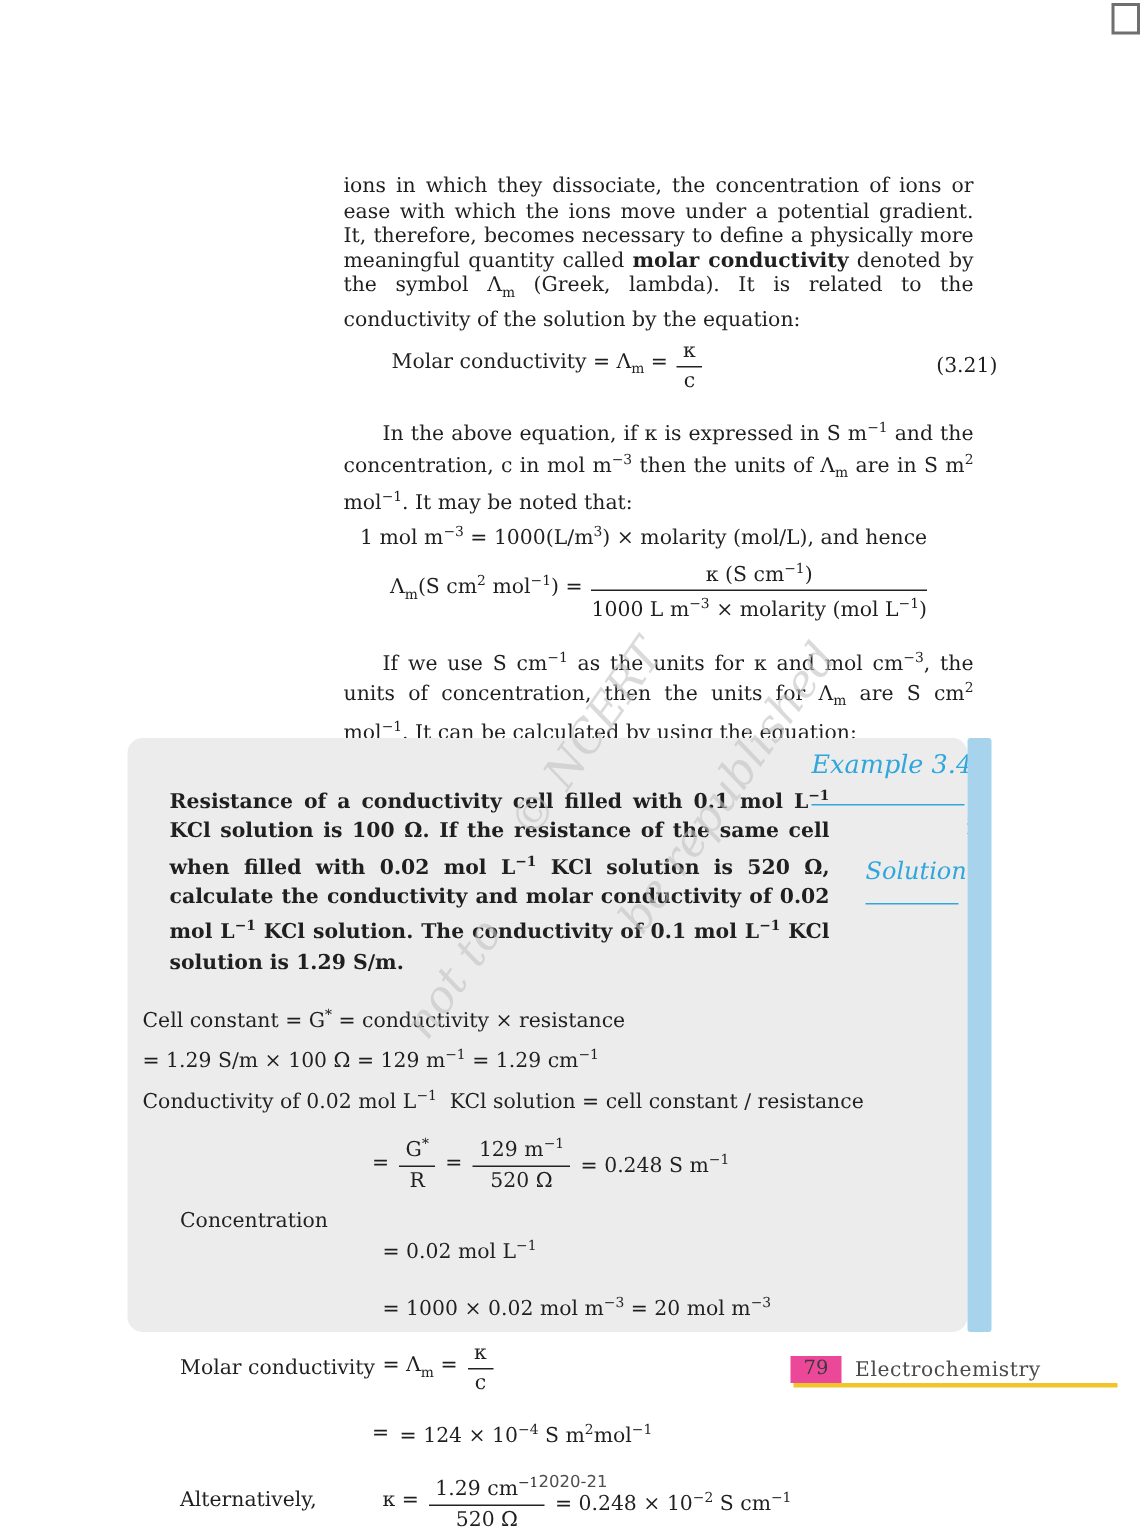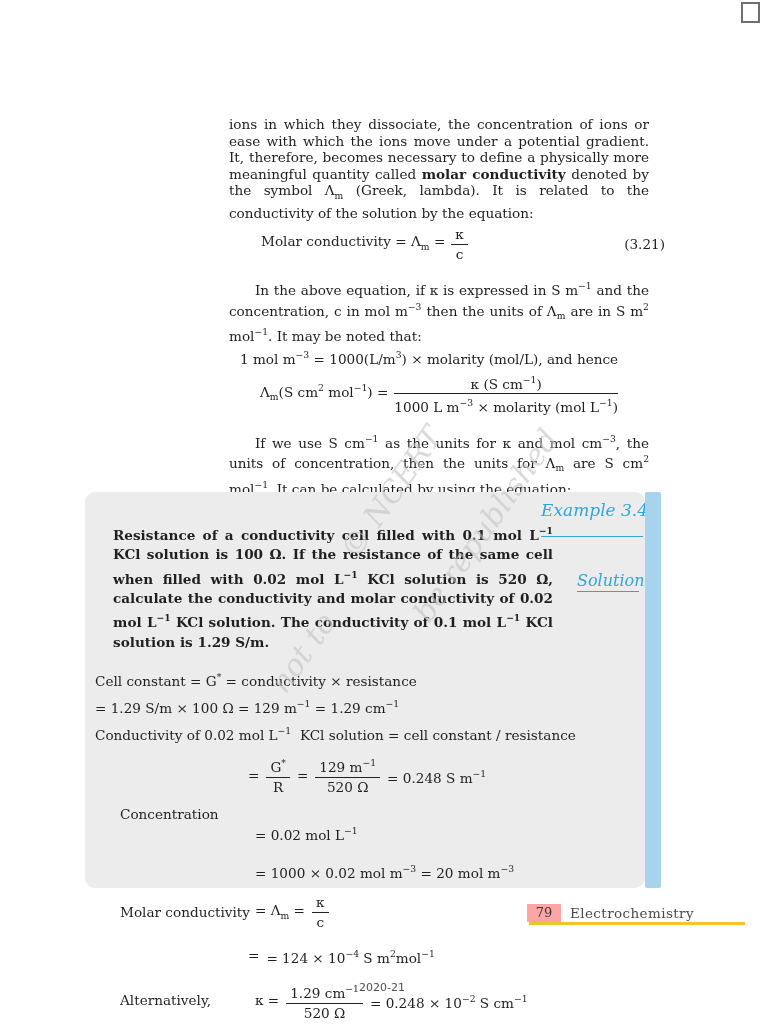--- a/index.html
+++ b/index.html
@@ -35,42 +35,42 @@
   
   .example-box { position:absolute; left:85px; top:492px; width:560px; height:396px;
     background:#ececec; border-radius:10px; font-size:13.6px; line-height:17.5px; }
   .blue-bar { position:absolute; left:645px; top:492px; width:16px; height:396px;
     background:#a7d3ec; border-radius:2px; }
   .example-label { position:absolute; left:456px; top:9px; width:102px;
     color:#2fa7dc; font-style:italic; font-size:17px; line-height:19px;
     border-bottom:1.5px solid #2fa7dc; padding-bottom:16px; white-space:nowrap; }
   .solution-label { position:absolute; left:492px; top:80px; width:62px;
     color:#2fa7dc; font-style:italic; font-size:16px; line-height:18px;
-    border-bottom:1.5px solid #2fa7dc; padding-bottom:1px; }
+    border-bottom:1.5px solid #2fa7dc; padding-bottom:12px; }
   .problem { width:452px; padding:13px 0 0 12px; line-height:19.6px; text-align:justify;font-weight:bold; }
   .sline { margin:5px 0 0 10px; }
   .sline.first { margin-top:9px; }
   .box-eq { display:flex; align-items:center; gap:7px; }
   .box-eq.ind { margin:10px 0 0 163px; }
   .srow { display:flex; align-items:flex-start; margin:9px 0 0 35px; }
   .srow .slbl { width:135px; flex:none; }
   .srow .sval .vline { margin-bottom:3px;margin-top:16px; }
   .srow.veq { align-items:center; }
 
   
   .wm { position:absolute; z-index:50; color:#c3c3c3; opacity:0.6;
     font-style:italic; font-size:30px; white-space:nowrap;
     transform:rotate(-55deg); pointer-events:none; }
   .wm1 { left:315px; top:475px; }
   .wm2 { left:372px; top:508px; }
   .wm3 { left:258px; top:635px; }
 
   
   .pagenum-block { position:absolute; left:527px; top:904px; width:34px; height:18px;
-    background:#fca5a5; color:#3a3a3a; font-size:13px; text-align:center; line-height:18px; }
+    background:#ec4899; color:#3a3a3a; font-size:13px; text-align:center; line-height:18px; }
   .chapter { position:absolute; left:570px; top:905px; font-size:13.5px;
     color:#4a4a4a; letter-spacing:0.4px; }
   .footer-rule { position:absolute; left:529px; top:922px; width:216px; height:3px;
     background:#efc52b; }
   .year { position:absolute; left:0; right:0; top:981px; text-align:center;
     font-family:"DejaVu Sans", "Liberation Sans", sans-serif; font-size:11px; color:#4f4f4f; }
 </style>
 </head>
 <body>
 

